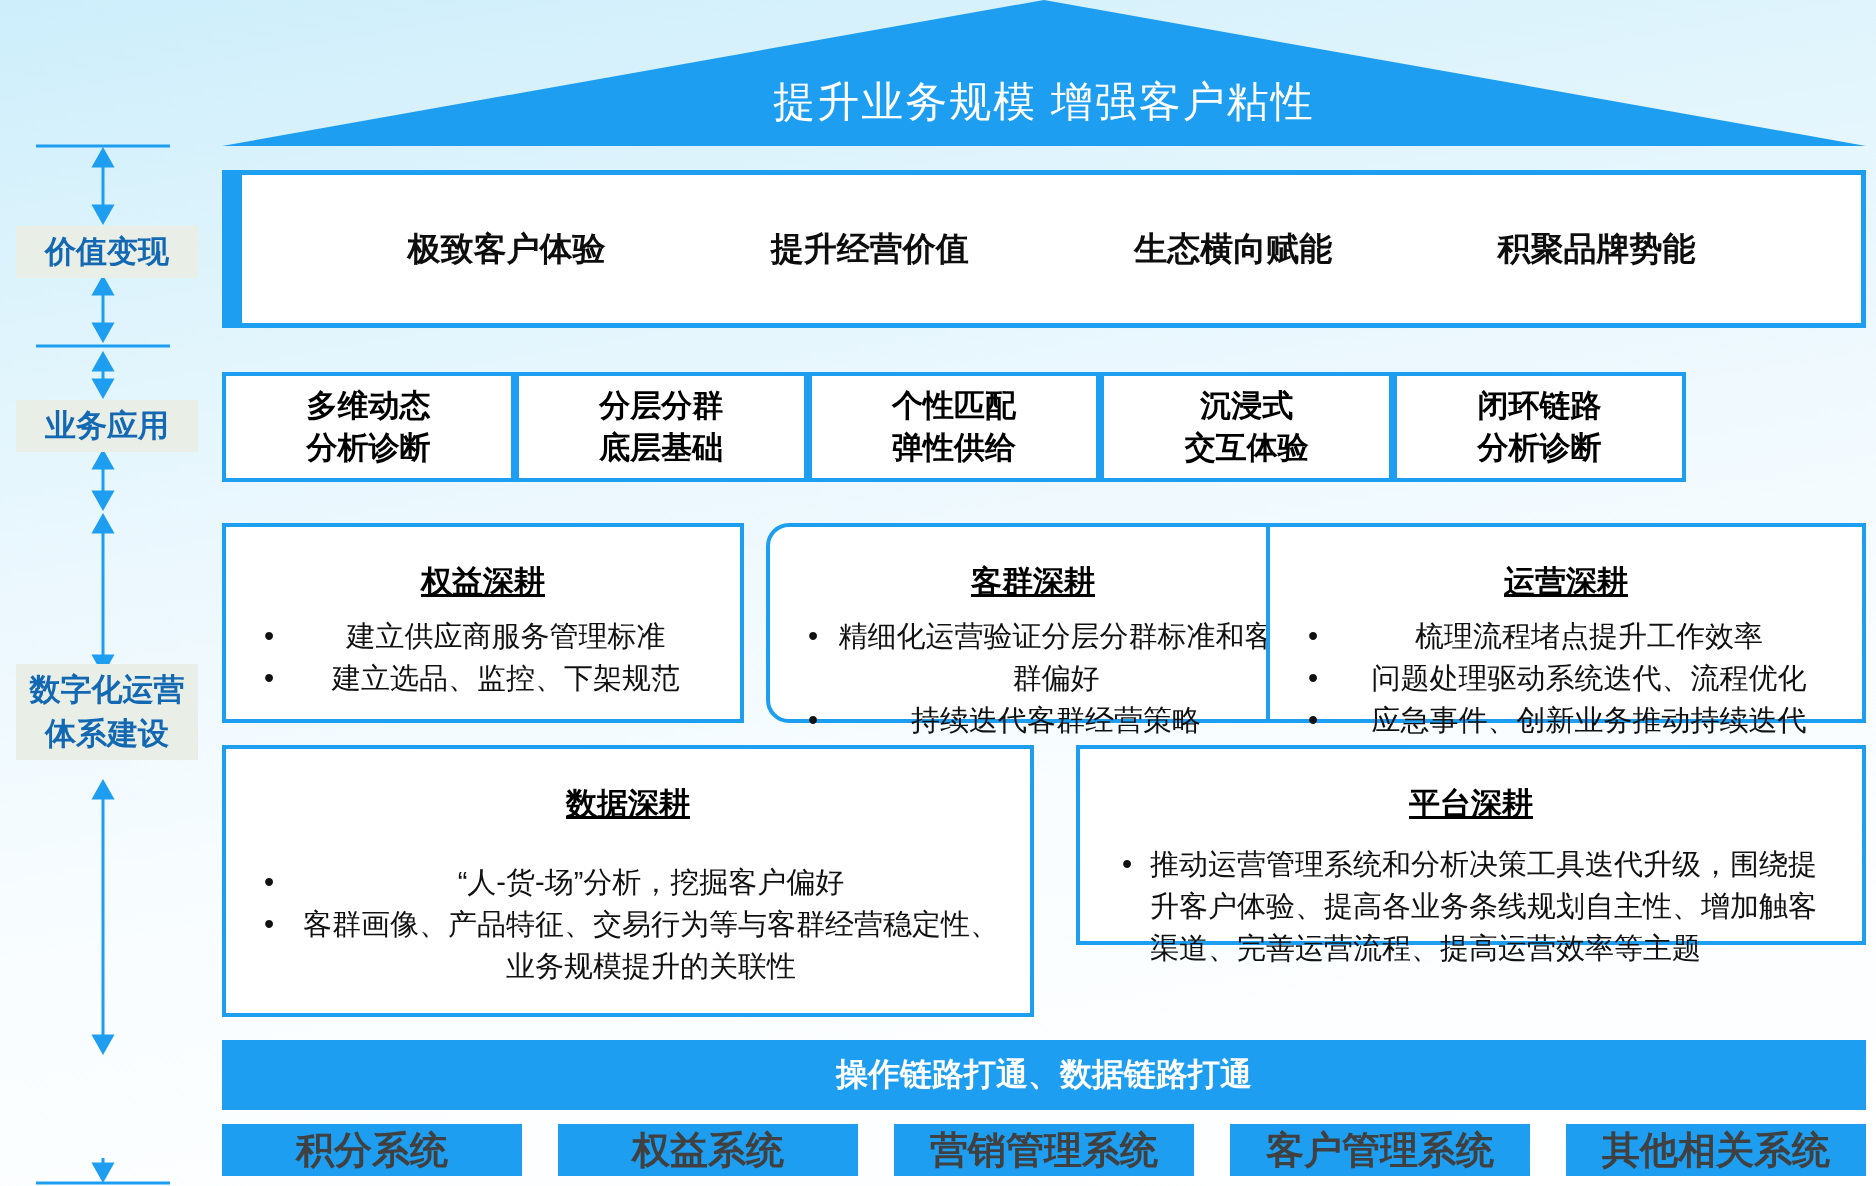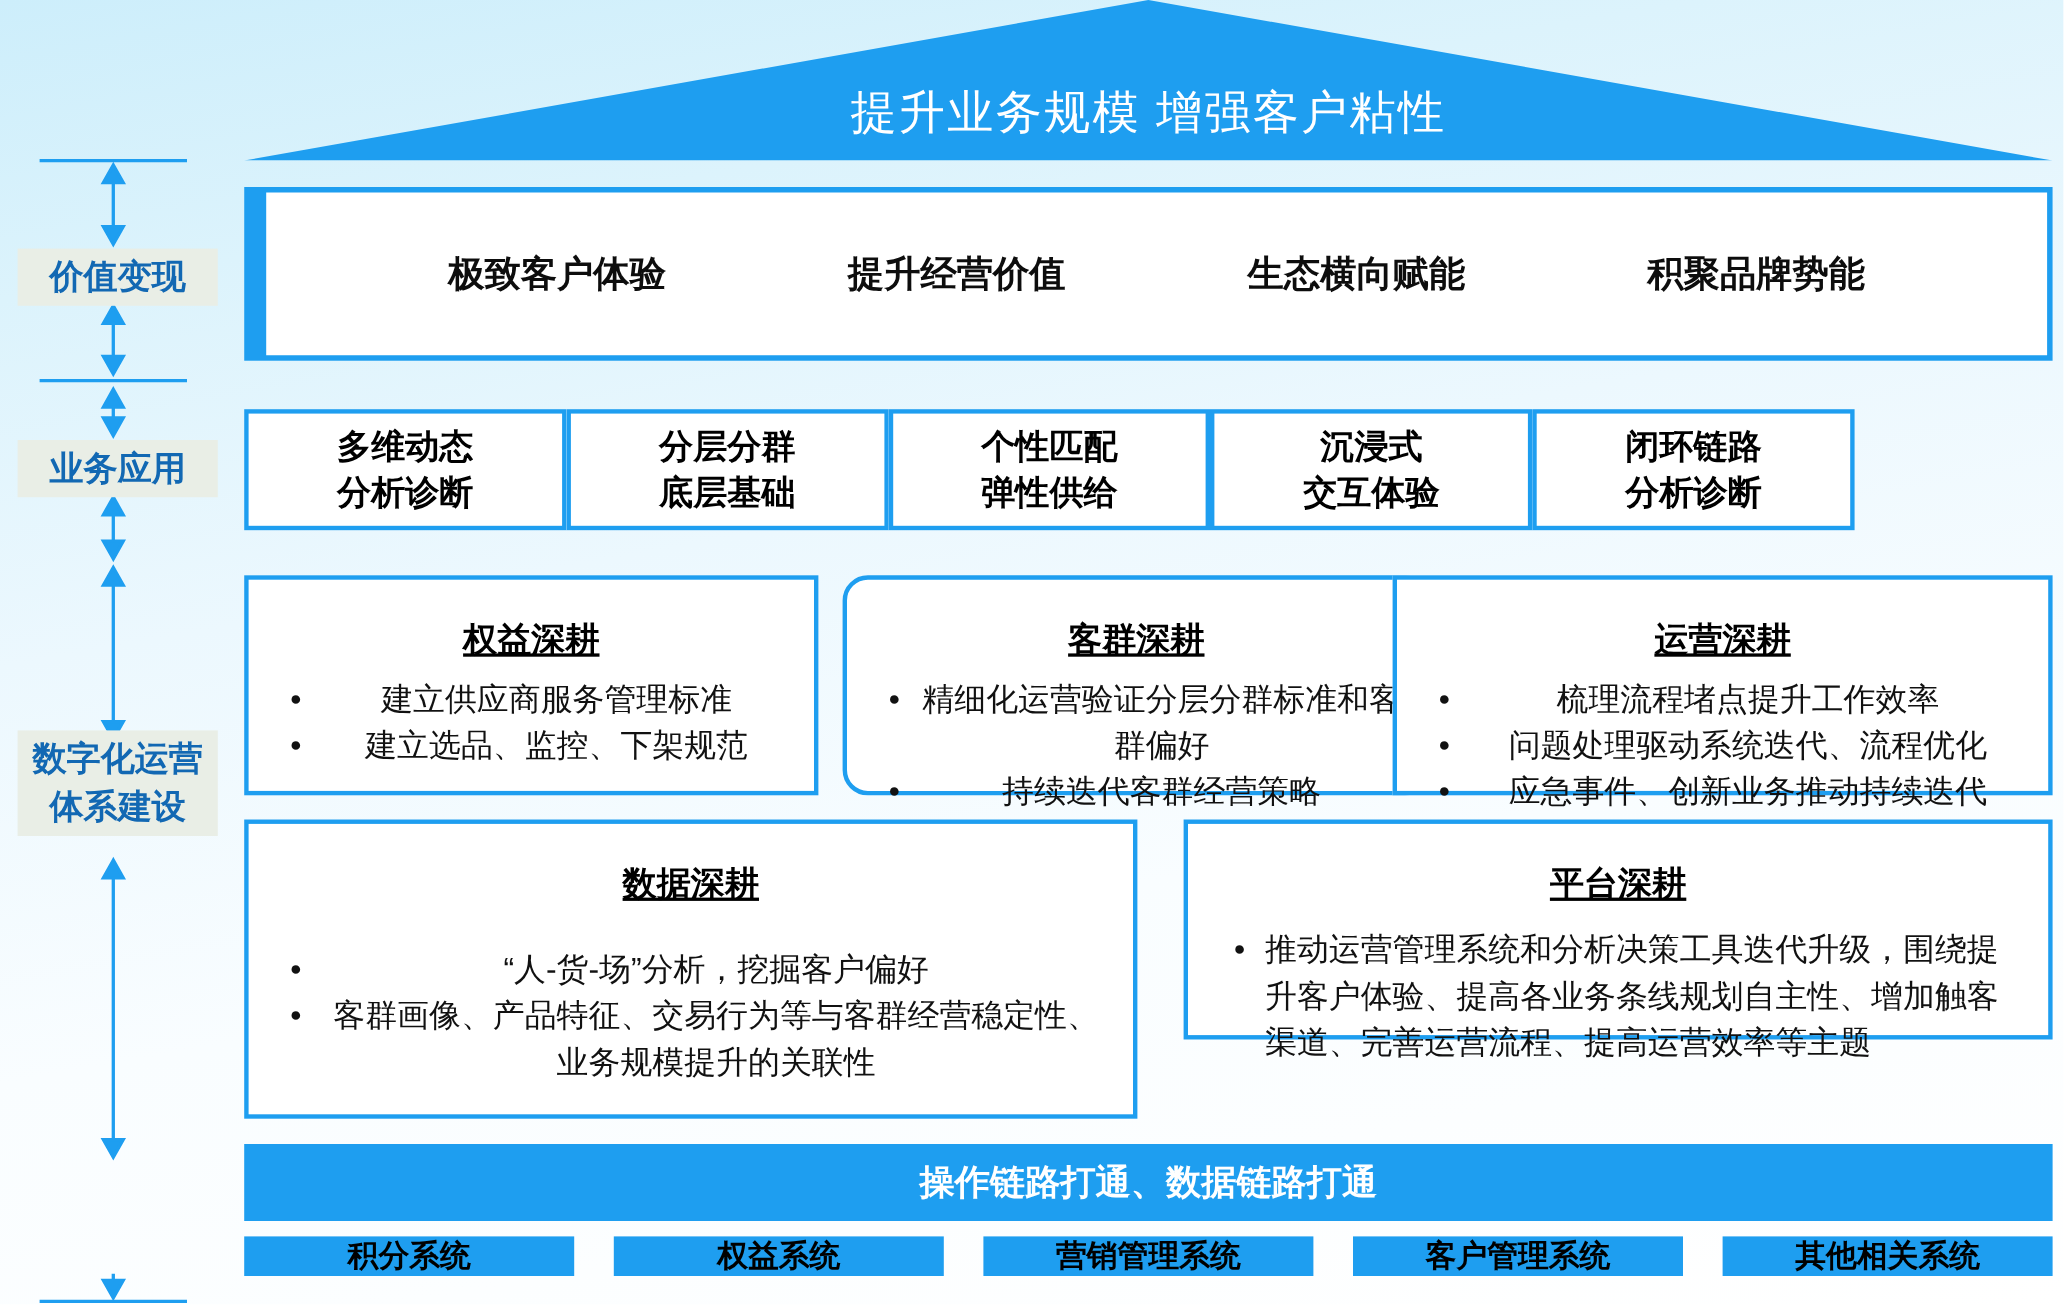--- a/index.html
+++ b/index.html
@@ -41,22 +41,22 @@
   .gap-top{ margin-top:36px; }
   .gap-top-sm{ margin-top:18px; }
   
   .foundation-bar{
     position:absolute; left:222px; top:1040px; width:1644px; height:70px;
     background:#1E9EF0; color:#fff; display:flex; align-items:center; justify-content:center;
     font-size:32px; font-weight:bold;
   }
   .sys-row{ position:absolute; left:222px; top:1124px; width:1644px; display:flex; justify-content:space-between; }
   .sys-box{
-    width:300px; height:36px; background:#1E9EF0; color:#000000;
-    display:flex; align-items:center; justify-content:center; font-size:28px; font-weight:bold;
+    width:300px; height:52px; background:#1E9EF0; color:#404040;
+    display:flex; align-items:center; justify-content:center; font-size:38px; font-weight:bold;
   }
   
   .rail-svg{ position:absolute; left:0; top:0; }
   .rail-label{
     position:absolute; left:16px; width:182px; background:#E9EEE6; color:#1268B3;
     font-weight:bold; font-size:31px; text-align:center; line-height:1.42; padding:4px 0;
   }
   .rail-label span{ display:block; }
 </style>
 </head>

